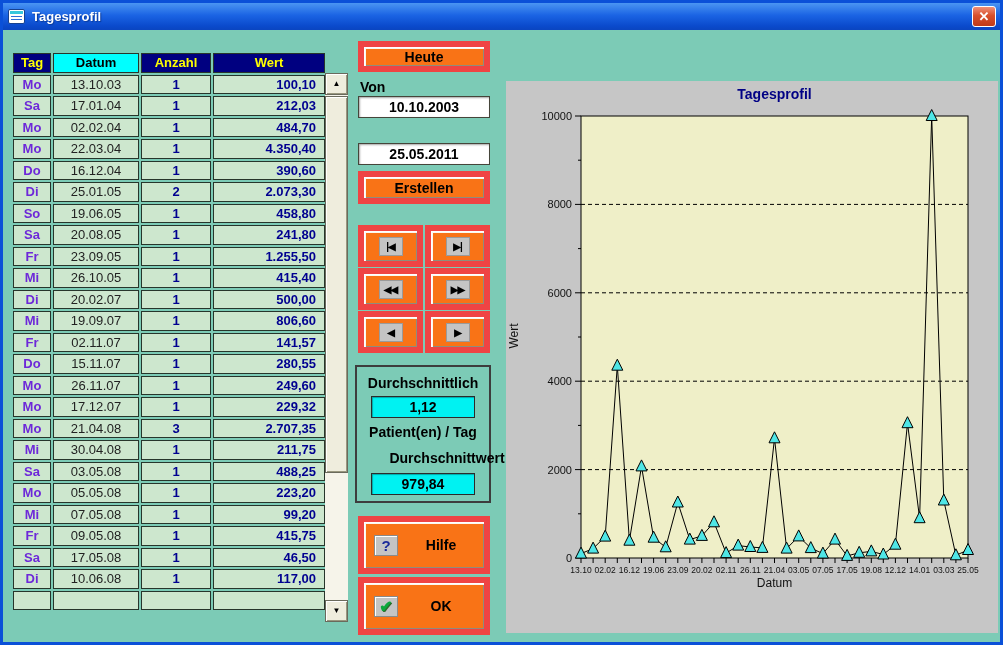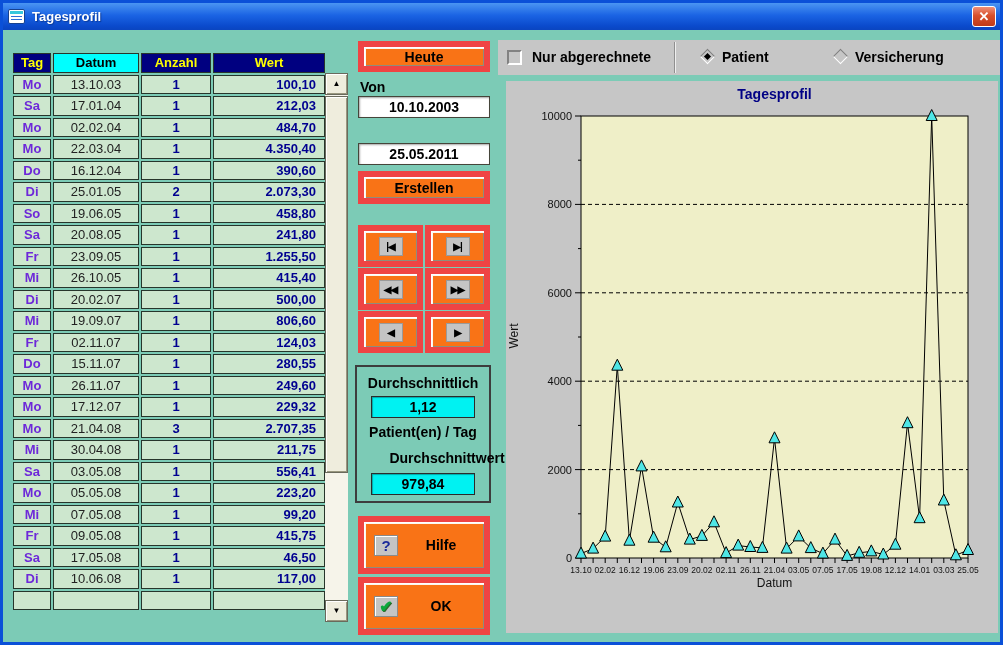--- a/index.html
+++ b/index.html
@@ -186,21 +186,21 @@
         <tr>
           <td class="col0">Mi</td>
           <td class="col1">19.09.07</td>
           <td class="col2">1</td>
           <td class="col3">806,60</td>
         </tr>
         <tr>
           <td class="col0">Fr</td>
           <td class="col1">02.11.07</td>
           <td class="col2">1</td>
-          <td class="col3">124,03</td>
+          <td class="col3">141,57</td>
         </tr>
         <tr>
           <td class="col0">Do</td>
           <td class="col1">15.11.07</td>
           <td class="col2">1</td>
           <td class="col3">280,55</td>
         </tr>
         <tr>
           <td class="col0">Mo</td>
           <td class="col1">26.11.07</td>
@@ -222,21 +222,21 @@
         <tr>
           <td class="col0">Mi</td>
           <td class="col1">30.04.08</td>
           <td class="col2">1</td>
           <td class="col3">211,75</td>
         </tr>
         <tr>
           <td class="col0">Sa</td>
           <td class="col1">03.05.08</td>
           <td class="col2">1</td>
-          <td class="col3">556,41</td>
+          <td class="col3">488,25</td>
         </tr>
         <tr>
           <td class="col0">Mo</td>
           <td class="col1">05.05.08</td>
           <td class="col2">1</td>
           <td class="col3">223,20</td>
         </tr>
         <tr>
           <td class="col0">Mi</td>
           <td class="col1">07.05.08</td>
@@ -319,31 +319,20 @@
       </span>
     <span style="margin-left:34px;">Hilfe</span>
   </div>
   <div class="btn" style="left:355px; top:574px; width:132px; height:58px;">
     <span class="icon-sq">
         <span class="ok-glyph">✔</span>
       </span>
     <span style="margin-left:34px;">OK</span>
   </div>
 
-  <div class="filterbar">
-    <div class="checkbox"></div>
-    <div class="fb-label" style="left:34px;">Nur abgerechnete</div>
-    <div class="divider"></div>
-    <div class="radio sel" style="left:204px;">
-        <div class="dot"></div>
-      </div>
-    <div class="fb-label" style="left:224px;">Patient</div>
-    <div class="radio" style="left:337px;"></div>
-    <div class="fb-label" style="left:357px;">Versicherung</div>
-  </div>
 
   <div class="chart-panel">
     <div class="chart-title">Tagesprofil</div>
     <div class="axis-ylabel">Wert</div>
     <svg id="chart-svg" width="492" height="552" font-family="Liberation Sans, sans-serif">
         <rect x="75" y="35" width="387" height="442" fill="#EFEFC8" stroke="#000"></rect>
         <line x1="69" y1="477.0" x2="75" y2="477.0" stroke="#000"></line>
         <text x="66" y="481" text-anchor="end" font-size="11">0</text>
         <line x1="75" y1="388.6" x2="462" y2="388.6" stroke="#000" stroke-width="1" stroke-dasharray="4 3"></line>
         <line x1="69" y1="388.6" x2="75" y2="388.6" stroke="#000"></line>

